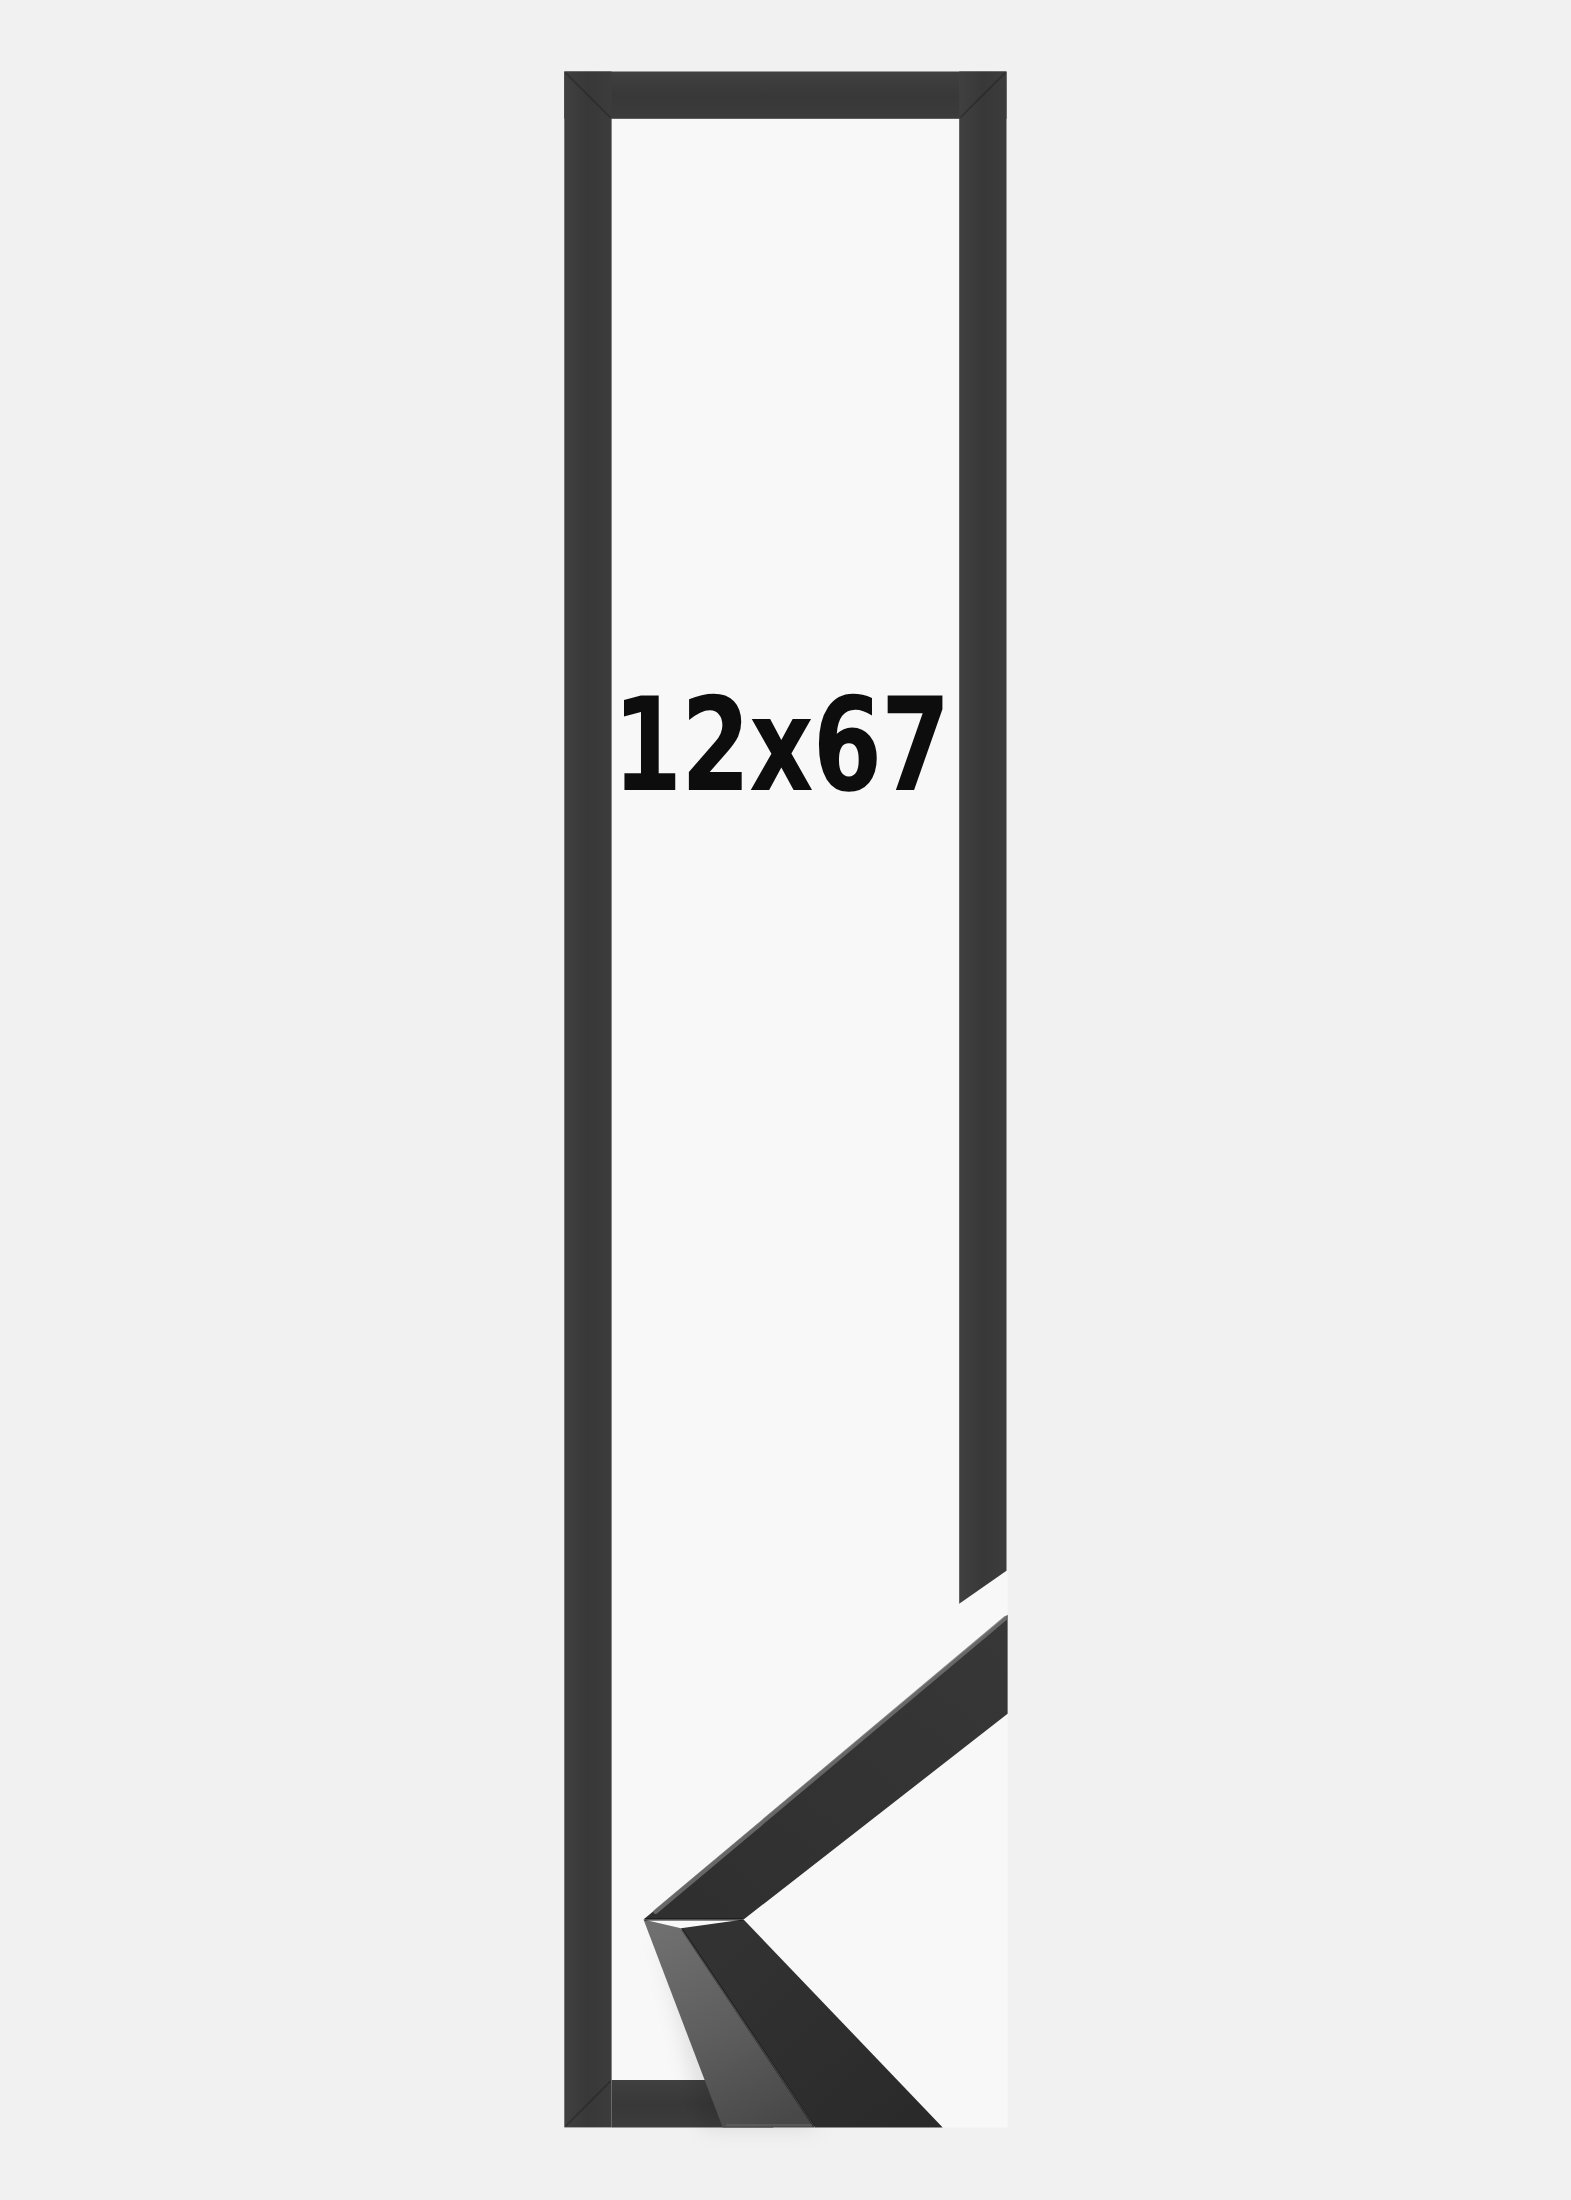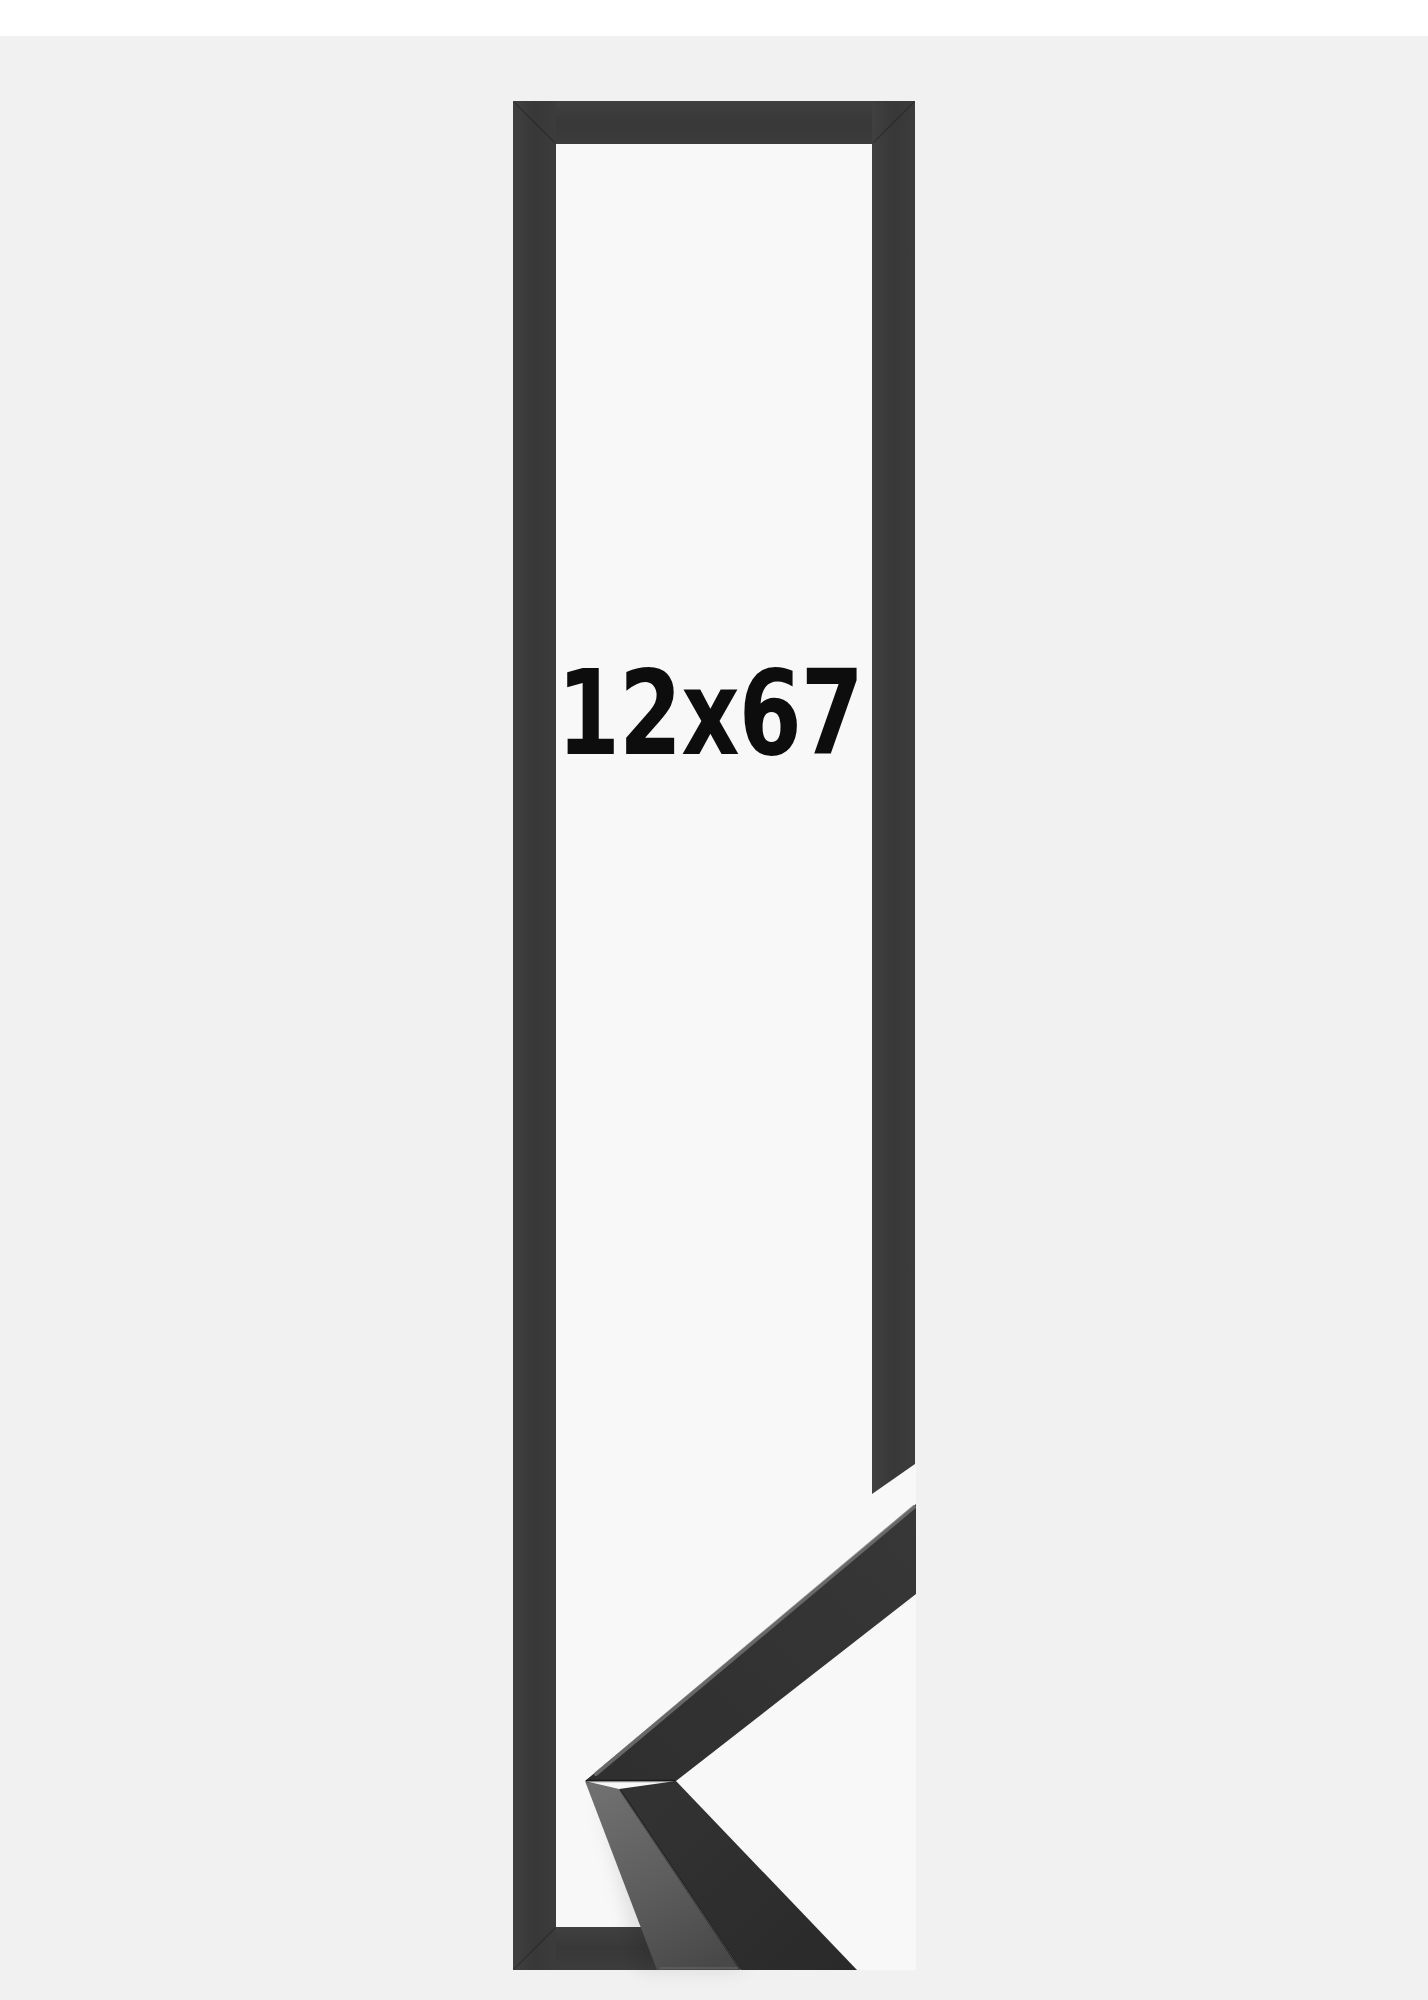--- a/index.html
+++ b/index.html
@@ -8,21 +8,20 @@
     width: 1428px;
     height: 2000px;
     overflow: hidden;
     font-family: "DejaVu Sans", "Liberation Sans", sans-serif;
   }
   .product-image-stage {
     position: relative;
     width: 1428px;
     height: 1464px;
     background: #f1f1f2;
-    margin-top: 36px;
   }
   svg { display: block; }
   .size-label-text {
     font-family: "DejaVu Sans", "Liberation Sans", sans-serif;
     font-weight: bold;
     font-size: 118px;
     letter-spacing: -0.01em;
   }
 </style>
 </head>

